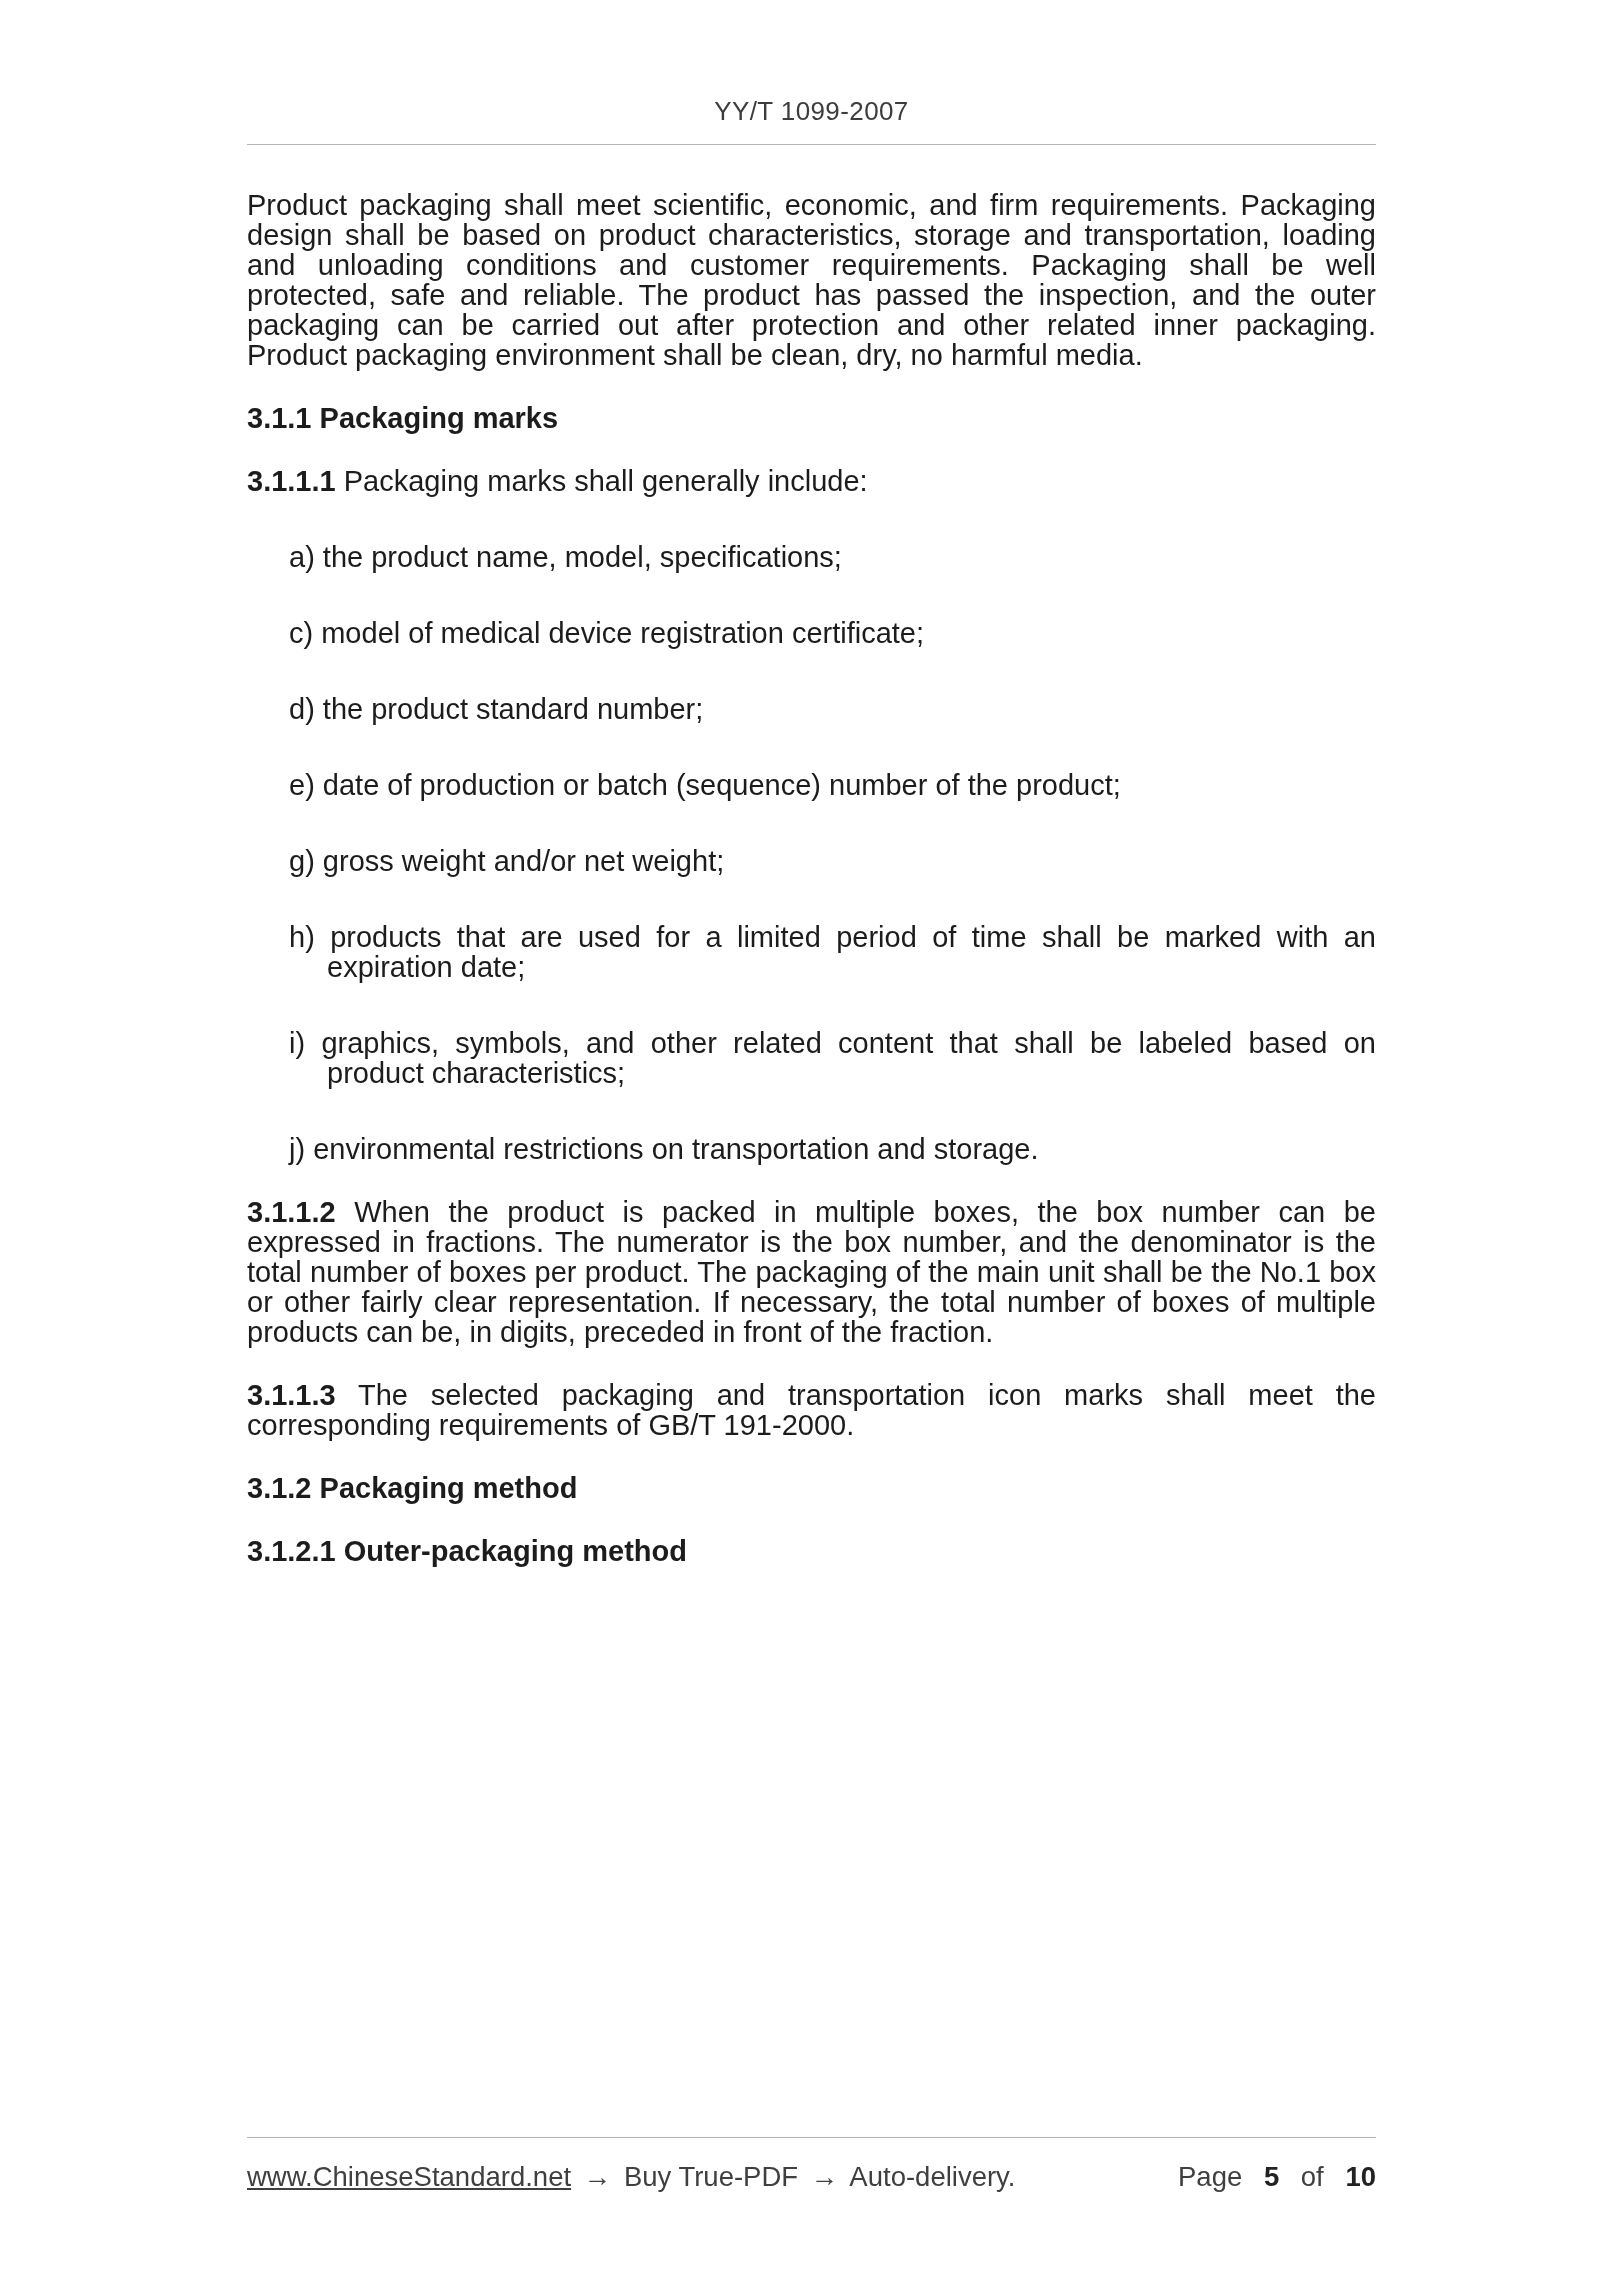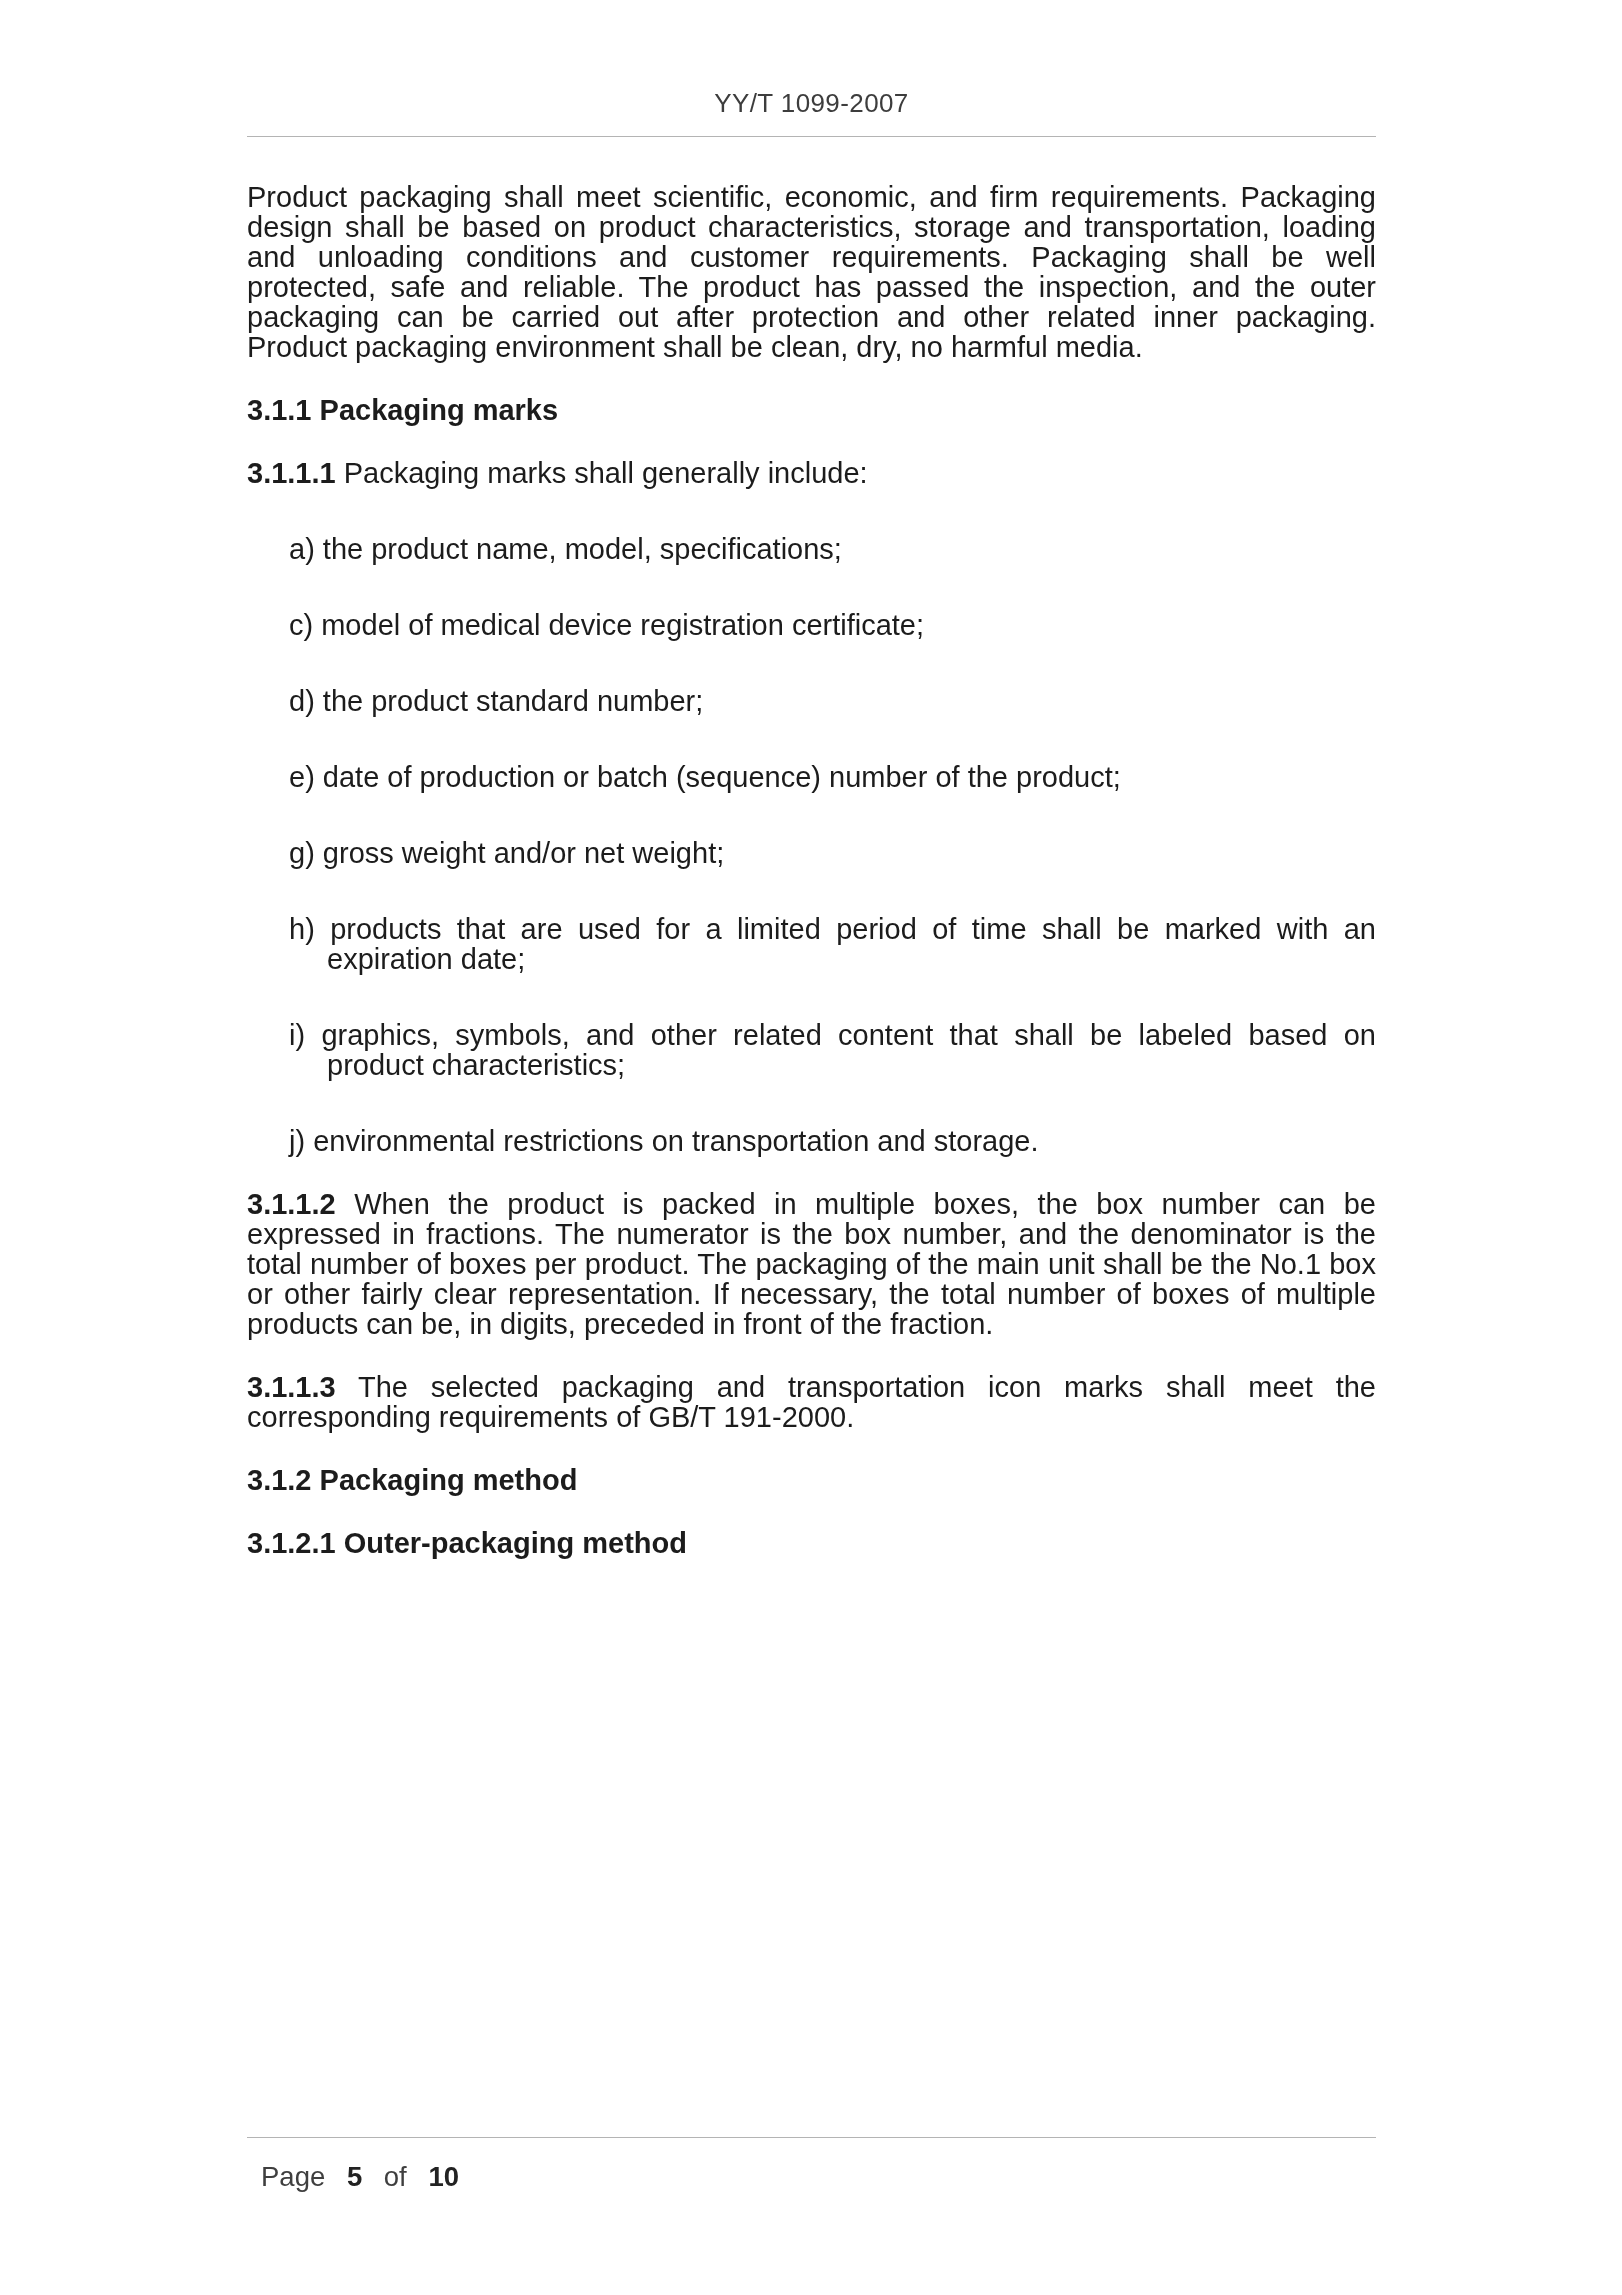--- a/index.html
+++ b/index.html
@@ -4,21 +4,21 @@
 <style>
   * { margin: 0; padding: 0; box-sizing: border-box; }
   html, body { width: 1623px; height: 2295px; }
   body {
     background: #ffffff;
     font-family: "Liberation Sans", sans-serif;
     color: #1c1c1c;
     position: relative;
     overflow: hidden;
   }
-  .page { position: absolute; inset: 0; padding: 8px 247px; }
+  .page { position: absolute; inset: 0; padding: 16px 247px; }
 
   .doc-header { padding-top: 80px; text-align: center; }
   .doc-title { font-size: 26px; color: #3d3d3d; letter-spacing: 0.4px; }
   .rule { border: none; border-top: 1.7px solid #b4b4b4; height: 0; }
   .header-rule { margin-top: 16.7px; }
 
   .doc-body { margin-top: 45px; font-size: 29px; line-height: 30px; }
   .para { text-align: justify; margin-bottom: 33px; }
   .heading { font-size: 29px; font-weight: bold; margin-bottom: 33px; }
   .clause-label { font-weight: bold; }
@@ -90,20 +90,27 @@
 
     <p class="heading">3.1.2 Packaging method</p>
 
     <p class="heading">3.1.2.1 Outer-packaging method</p>
 
   </div>
 
   <div class="doc-footer">
     <hr class="rule">
     <div class="footer-row">
+      <div class="footer-left">
+        <span class="site-link">www.ChineseStandard.net</span>
+        <span class="arrow">→</span>
+        <span>Buy True-PDF</span>
+        <span class="arrow">→</span>
+        <span>Auto-delivery.</span>
+      </div>
       <div class="page-info">
         <span>Page</span>
         <span class="num">5</span>
         <span>of</span>
         <span class="num">10</span>
       </div>
     </div>
   </div>
 
 </div>

